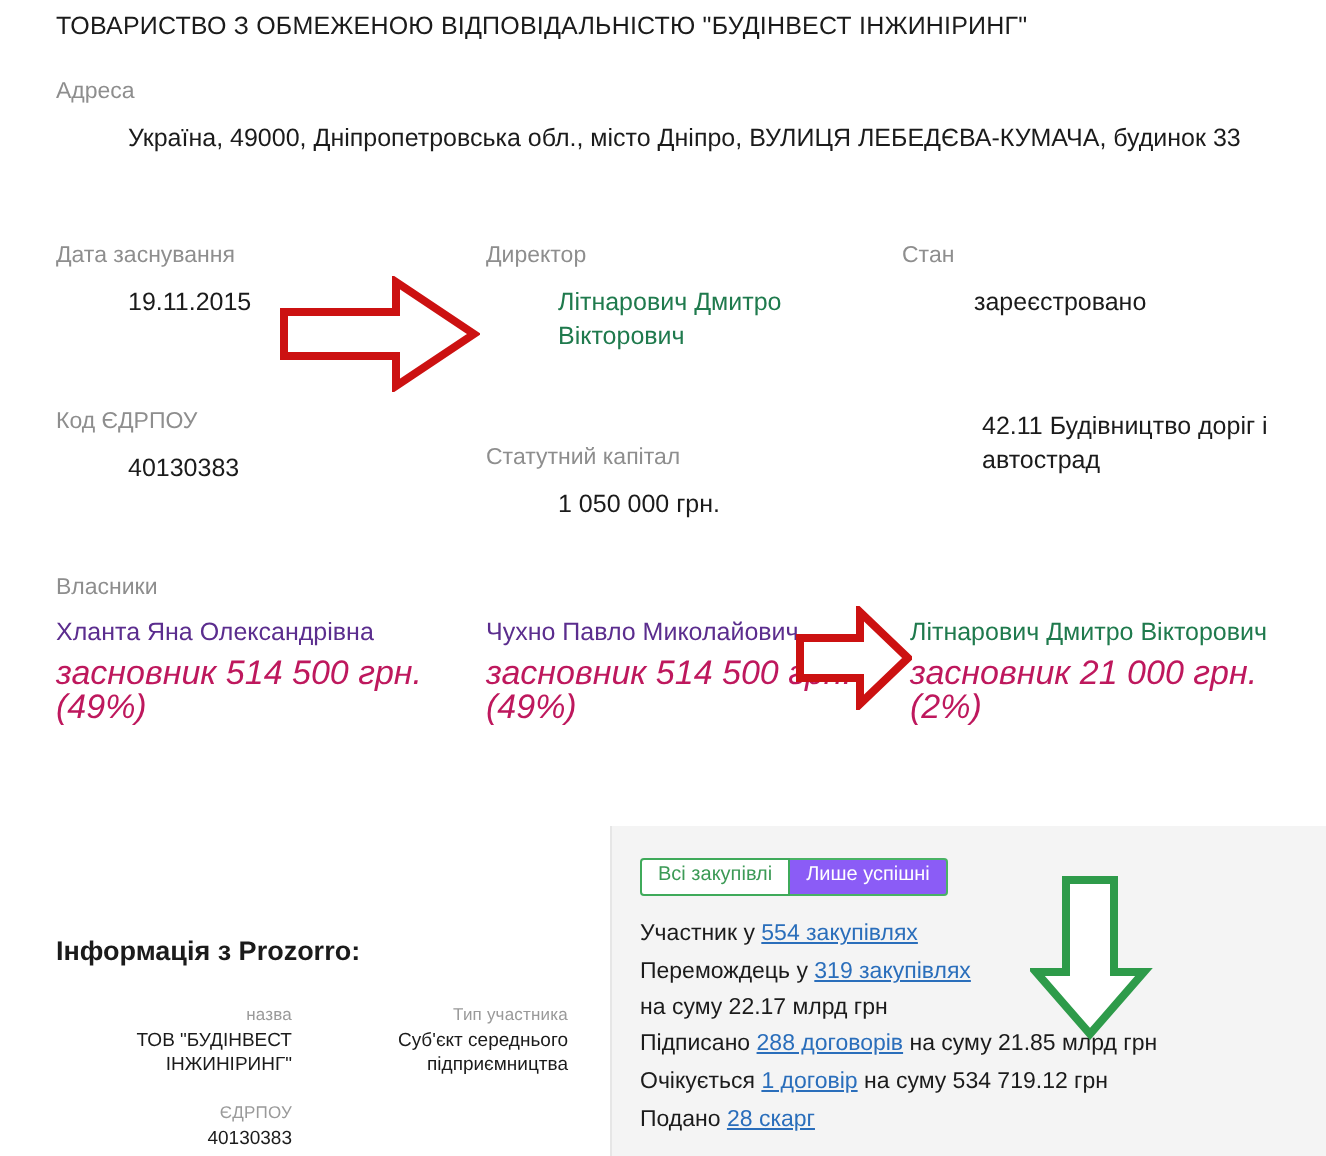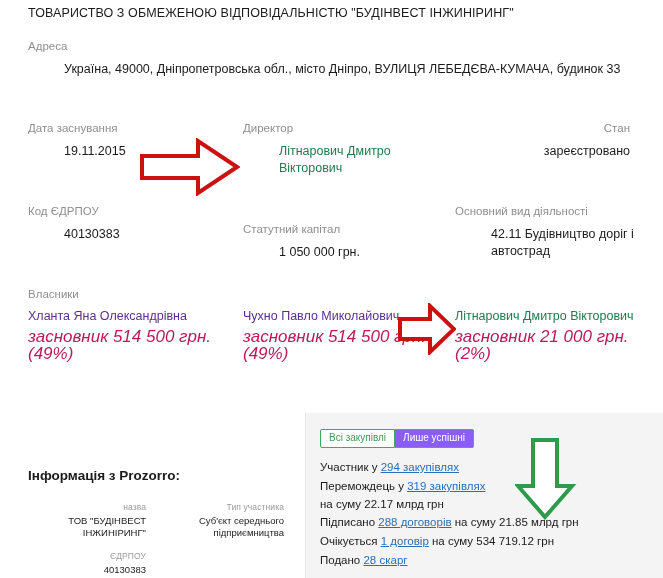--- a/index.html
+++ b/index.html
@@ -39,21 +39,21 @@
     margin-left: 36px;
   }
 
   .block { position: absolute; }
 
   #address-block { left: 28px; top: 40px; width: 600px; }
   #address-block .field-value { width: 600px; }
 
   #founded-block { left: 28px; top: 122px; width: 190px; }
   #director-block { left: 243px; top: 122px; width: 190px; }
-  #state-block { left: 440px; top: 122px; width: 190px; text-align: right; }
+  #state-block { left: 451px; top: 122px; width: 190px; }
 
   #edrpou-block { left: 28px; top: 205px; width: 200px; }
   #capital-block { left: 243px; top: 223px; width: 200px; }
   #activity-block { left: 455px; top: 205px; width: 195px; }
 
   #owners-label { left: 28px; top: 288px; }
 
   .owner { position: absolute; width: 200px; }
   #owner-1 { left: 28px; top: 308px; }
   #owner-2 { left: 243px; top: 308px; }
@@ -190,21 +190,20 @@
     <div class="field-label">Код ЄДРПОУ</div>
     <div class="field-value">40130383</div>
   </div>
 
   <div class="block" id="capital-block">
     <div class="field-label">Статутний капітал</div>
     <div class="field-value">1 050 000 грн.</div>
   </div>
 
   <div class="block" id="activity-block">
-    <div class="field-label">Основний вид діяльності</div>
     <div class="field-value">42.11 Будівництво доріг і автострад</div>
   </div>
 
   <div class="block field-label" id="owners-label">Власники</div>
 
   <div class="owner" id="owner-1">
     <div class="owner-name">Хланта Яна Олександрівна</div>
     <div class="owner-role">засновник 514 500 грн. (49%)</div>
   </div>
 
@@ -242,21 +241,21 @@
 
   <div id="purchases-panel">
 
     <div id="tabs">
       <div class="tab">Всі закупівлі</div>
       <div class="tab active">Лише успішні</div>
     </div>
 
     <div id="stats">
       <div class="stat-line">
-        <span>Участник у </span><a>294 закупівлях</a><span></span>
+        <span>Участник у </span><a>554 закупівлях</a><span></span>
       </div>
       <div class="stat-line">
         <span>Перемождець у </span><a>319 закупівлях</a><span></span>
       </div>
       <div class="stat-sub">на суму 22.17 млрд грн</div>
       <div class="stat-line">
         <span>Підписано </span><a>288 договорів</a><span> на суму 21.85 млрд грн</span>
       </div>
       <div class="stat-line">
         <span>Очікується </span><a>1 договір</a><span> на суму 534 719.12 грн</span>

